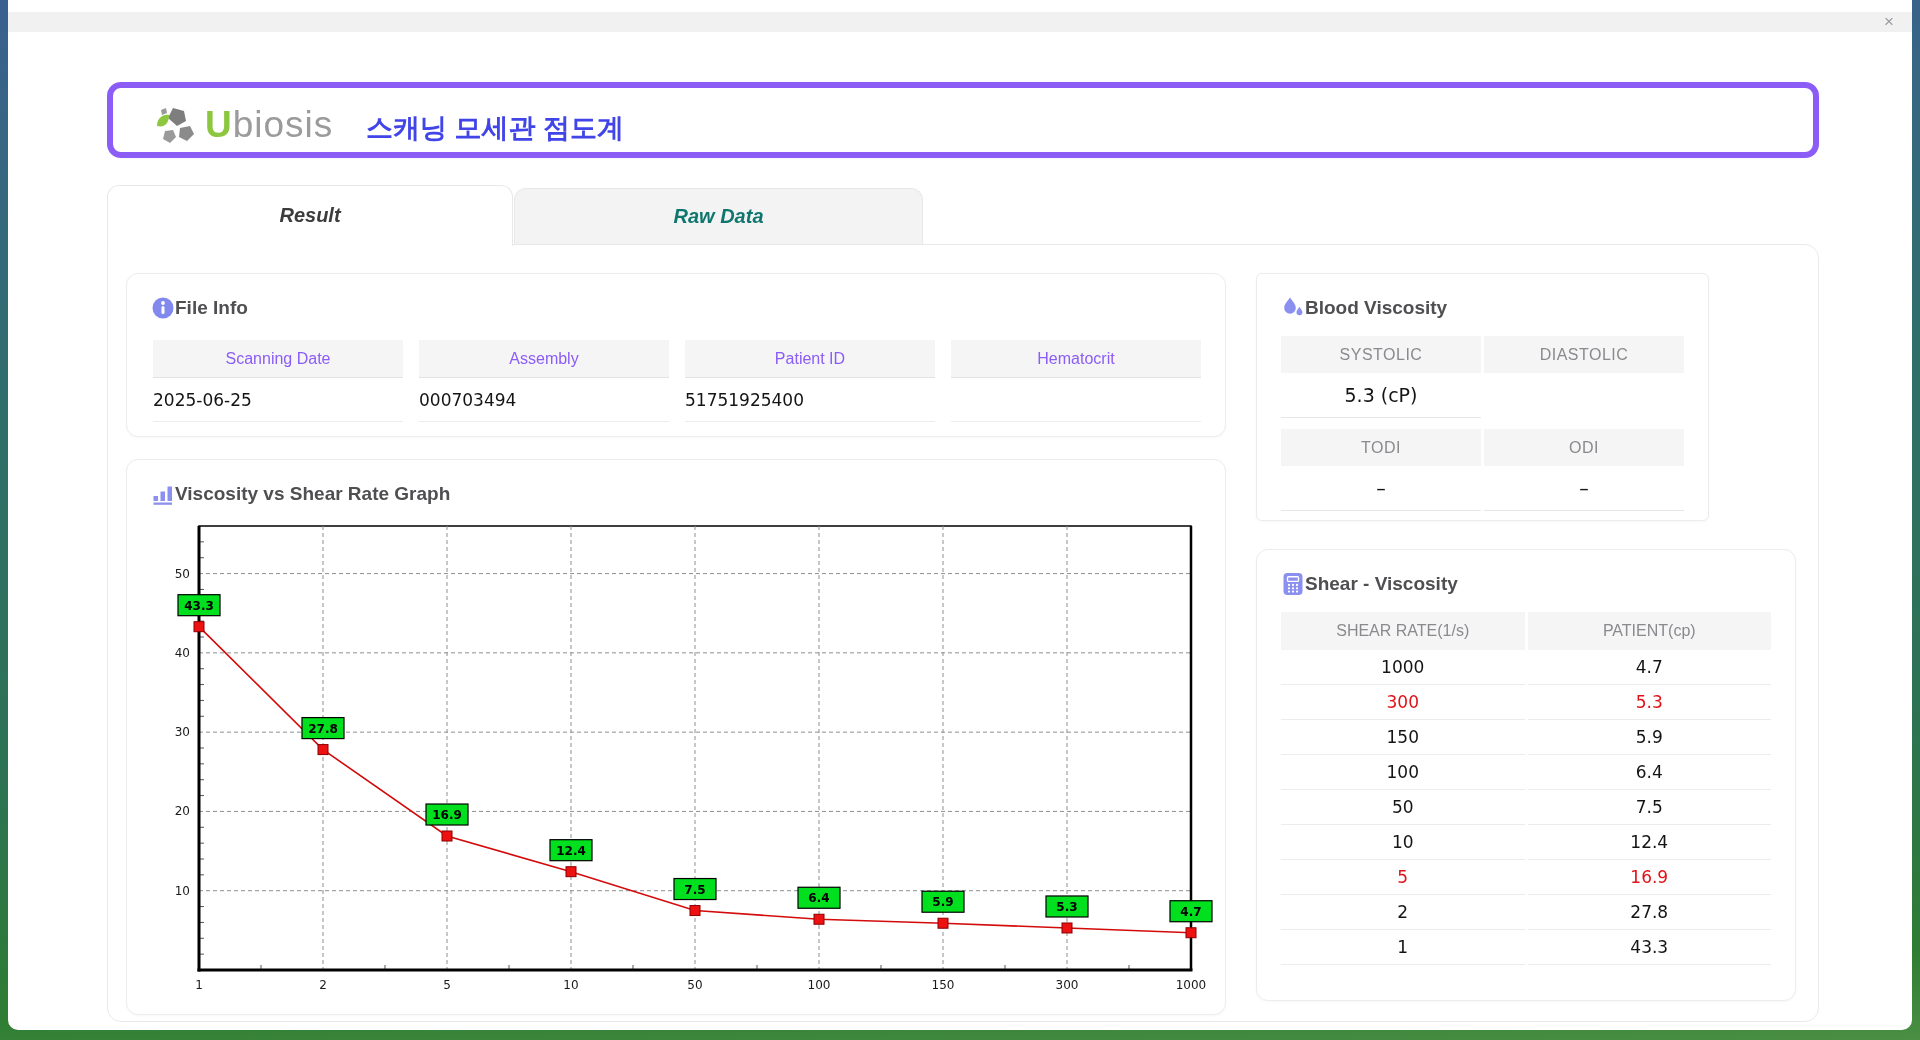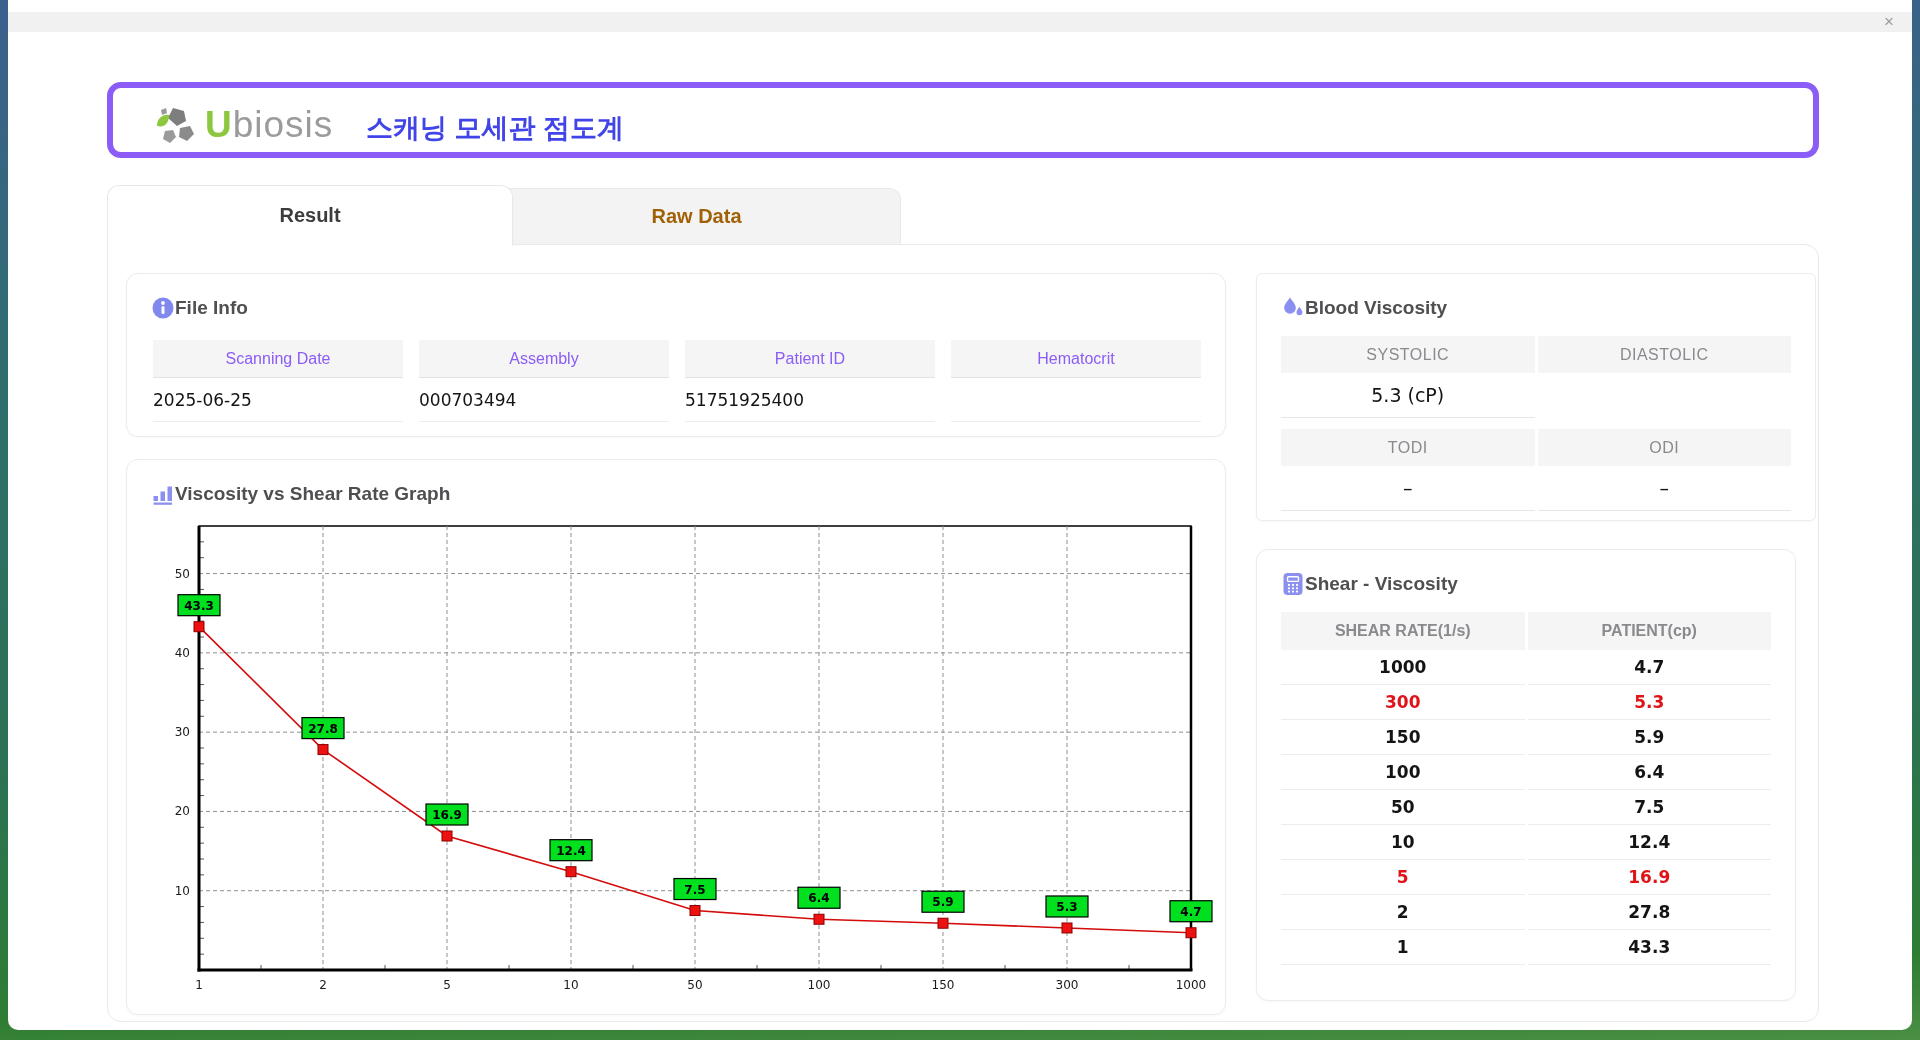--- a/index.html
+++ b/index.html
@@ -26,43 +26,43 @@
     box-shadow:0 1px 3px rgba(0,0,0,0.03);
   }
   .logo{ position:absolute; left:40px; top:14px; display:flex; align-items:center; }
   .logo-text{ font-size:37px; letter-spacing:1px; margin-left:6px; }
   .logo-u{ color:#8dc63f; font-weight:600; }
   .logo-rest{ color:#9b9b9b; font-weight:400; }
   .app-title{
     position:absolute; left:253px; top:22px; font-size:27px; font-weight:bold; color:#4145e8;
   }
   
-  .tab{ position:absolute; text-align:center; font-weight:bold; font-size:20px; cursor:pointer; }
+  .tab{ position:absolute; text-align:center; font-weight:bold; font-size:20px; cursor:pointer;font-style:italic; }
   .tab-result{
     left:99px; top:185px; width:406px; height:61px; line-height:58px;
     background:#fff; border:1px solid #e8e8ea; border-bottom:none;
     border-radius:12px 12px 0 0; color:#3c3c3c; z-index:3;
   }
   .tab-raw{
-    left:484px; top:188px; width:409px; height:56px; line-height:54px;
+    left:506px; top:188px; width:409px; height:56px; line-height:54px;
     background:#f3f3f4; border:1px solid #e8e8ea; border-bottom:none;
-    border-radius:12px 12px 0 0; color:#a16207; z-index:1;
+    border-radius:12px 12px 0 0; color:#0f766e; z-index:1;
   }
   
   .panel{
     position:absolute; left:99px; top:244px; width:1712px; height:778px;
     background:#fff; border:1px solid #e9e9eb; border-radius:0 14px 14px 14px; z-index:2;
   }
   .card{
     position:absolute; background:#fff; border:1px solid #ececee; border-radius:12px;
     box-shadow:0 1px 3px rgba(0,0,0,0.03); padding:22px 24px;
   }
   .card-fileinfo{ left:18px;  top:28px;  width:1100px; height:164px; }
   .card-graph   { left:18px;  top:214px; width:1100px; height:556px; }
-  .card-bv      { left:1148px;top:28px;  width:560px;  height:248px;border-radius:6px; }
+  .card-bv      { left:1148px;top:28px;  width:453px;  height:248px;border-radius:6px; }
   .card-sv      { left:1148px;top:304px; width:540px;  height:452px; }
   .card-title{ display:flex; align-items:center; gap:0; }
   .card-title .t{ font-size:19px; font-weight:bold; color:#4f4f52; }
   .icon{ width:24px; height:24px; flex:0 0 auto; }
   
   .fields{ display:grid; grid-template-columns:repeat(4,250px); column-gap:16px; margin-top:20px; margin-left:2px; }
   .fhead{
     height:38px; line-height:38px; text-align:center; background:#f5f5f6;
     color:#8b5cf6; font-size:16px; border-bottom:1px solid #e3e3e5;
   }
@@ -77,21 +77,21 @@
     height:37px; line-height:37px; text-align:center; background:#f5f5f6;
     color:#8a8a8e; font-size:16px; letter-spacing:0.5px;
   }
   .bv-v{
     height:45px; line-height:45px; text-align:center; color:#141414; font-size:19px;
     font-family:"DejaVu Sans", sans-serif; border-bottom:1px solid #e6e6e8;
   }
   .bv-gap{ height:11px; }
   
   .sv-table{ margin-top:16px; }
-  .sv-grid{ display:grid; grid-template-columns:1fr 1fr; column-gap:3px;font-weight:bold; }
+  .sv-grid{ display:grid; grid-template-columns:1fr 1fr; column-gap:3px; }
   .sv-h{
     height:38px; line-height:38px; text-align:center; background:#f5f5f6;
     color:#8a8a8e; font-size:16px;
   }
   .sv-c{
     height:35px; line-height:35px; text-align:center; color:#141414; font-size:17px;
     font-family:"DejaVu Sans", sans-serif; border-bottom:1px solid #ececee;
   }
   .sv-row.hl .sv-c{ color:#e01318; }
   

